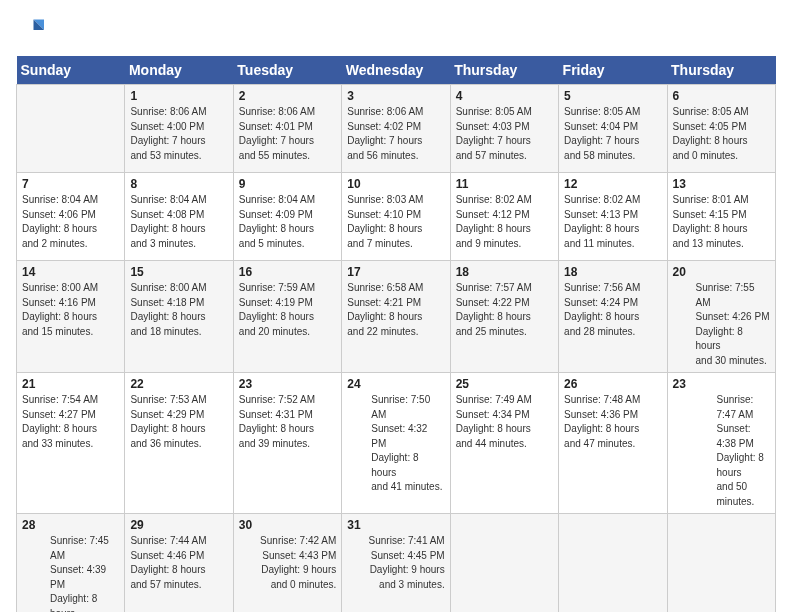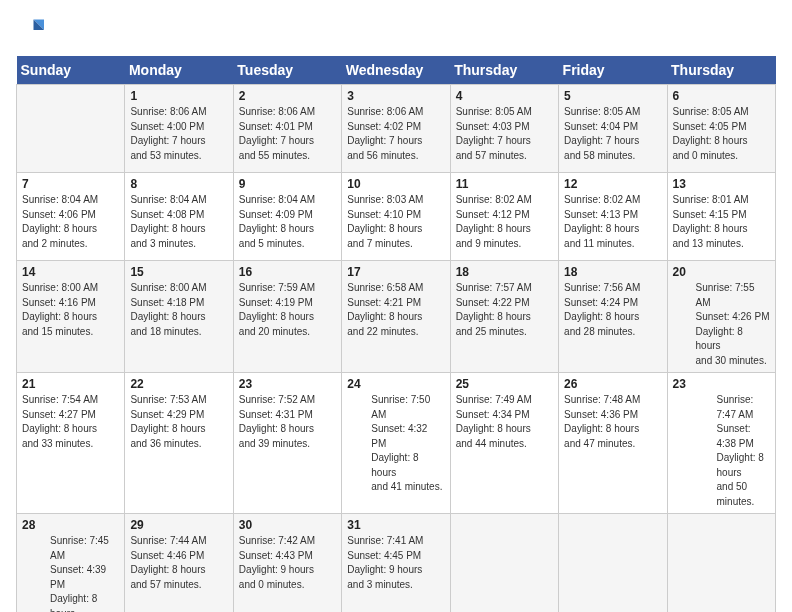--- a/index.html
+++ b/index.html
@@ -331,28 +331,28 @@
         </td>
         <td>
           <span class="day-num">29</span>
           <div class="day-info" style="white-space: pre-line;">Sunrise: 7:44 AM
 Sunset: 4:46 PM
 Daylight: 8 hours
 and 57 minutes.</div>
         </td>
         <td>
           <span class="day-num">30</span>
-          <div class="day-info" style="white-space: pre-line;">Sunrise: 7:42 AM
+          <div class="day-info" style="white-space: pre-line; text-align: right;">Sunrise: 7:42 AM
 Sunset: 4:43 PM
 Daylight: 9 hours
 and 0 minutes.</div>
         </td>
         <td>
           <span class="day-num">31</span>
-          <div class="day-info" style="white-space: pre-line;">Sunrise: 7:41 AM
+          <div class="day-info" style="white-space: pre-line; text-align: right;">Sunrise: 7:41 AM
 Sunset: 4:45 PM
 Daylight: 9 hours
 and 3 minutes.</div>
         </td>
         <td class="empty-cell"></td>
         <td class="empty-cell"></td>
         <td class="empty-cell"></td>
       </tr>
     </tbody>
 </table>

